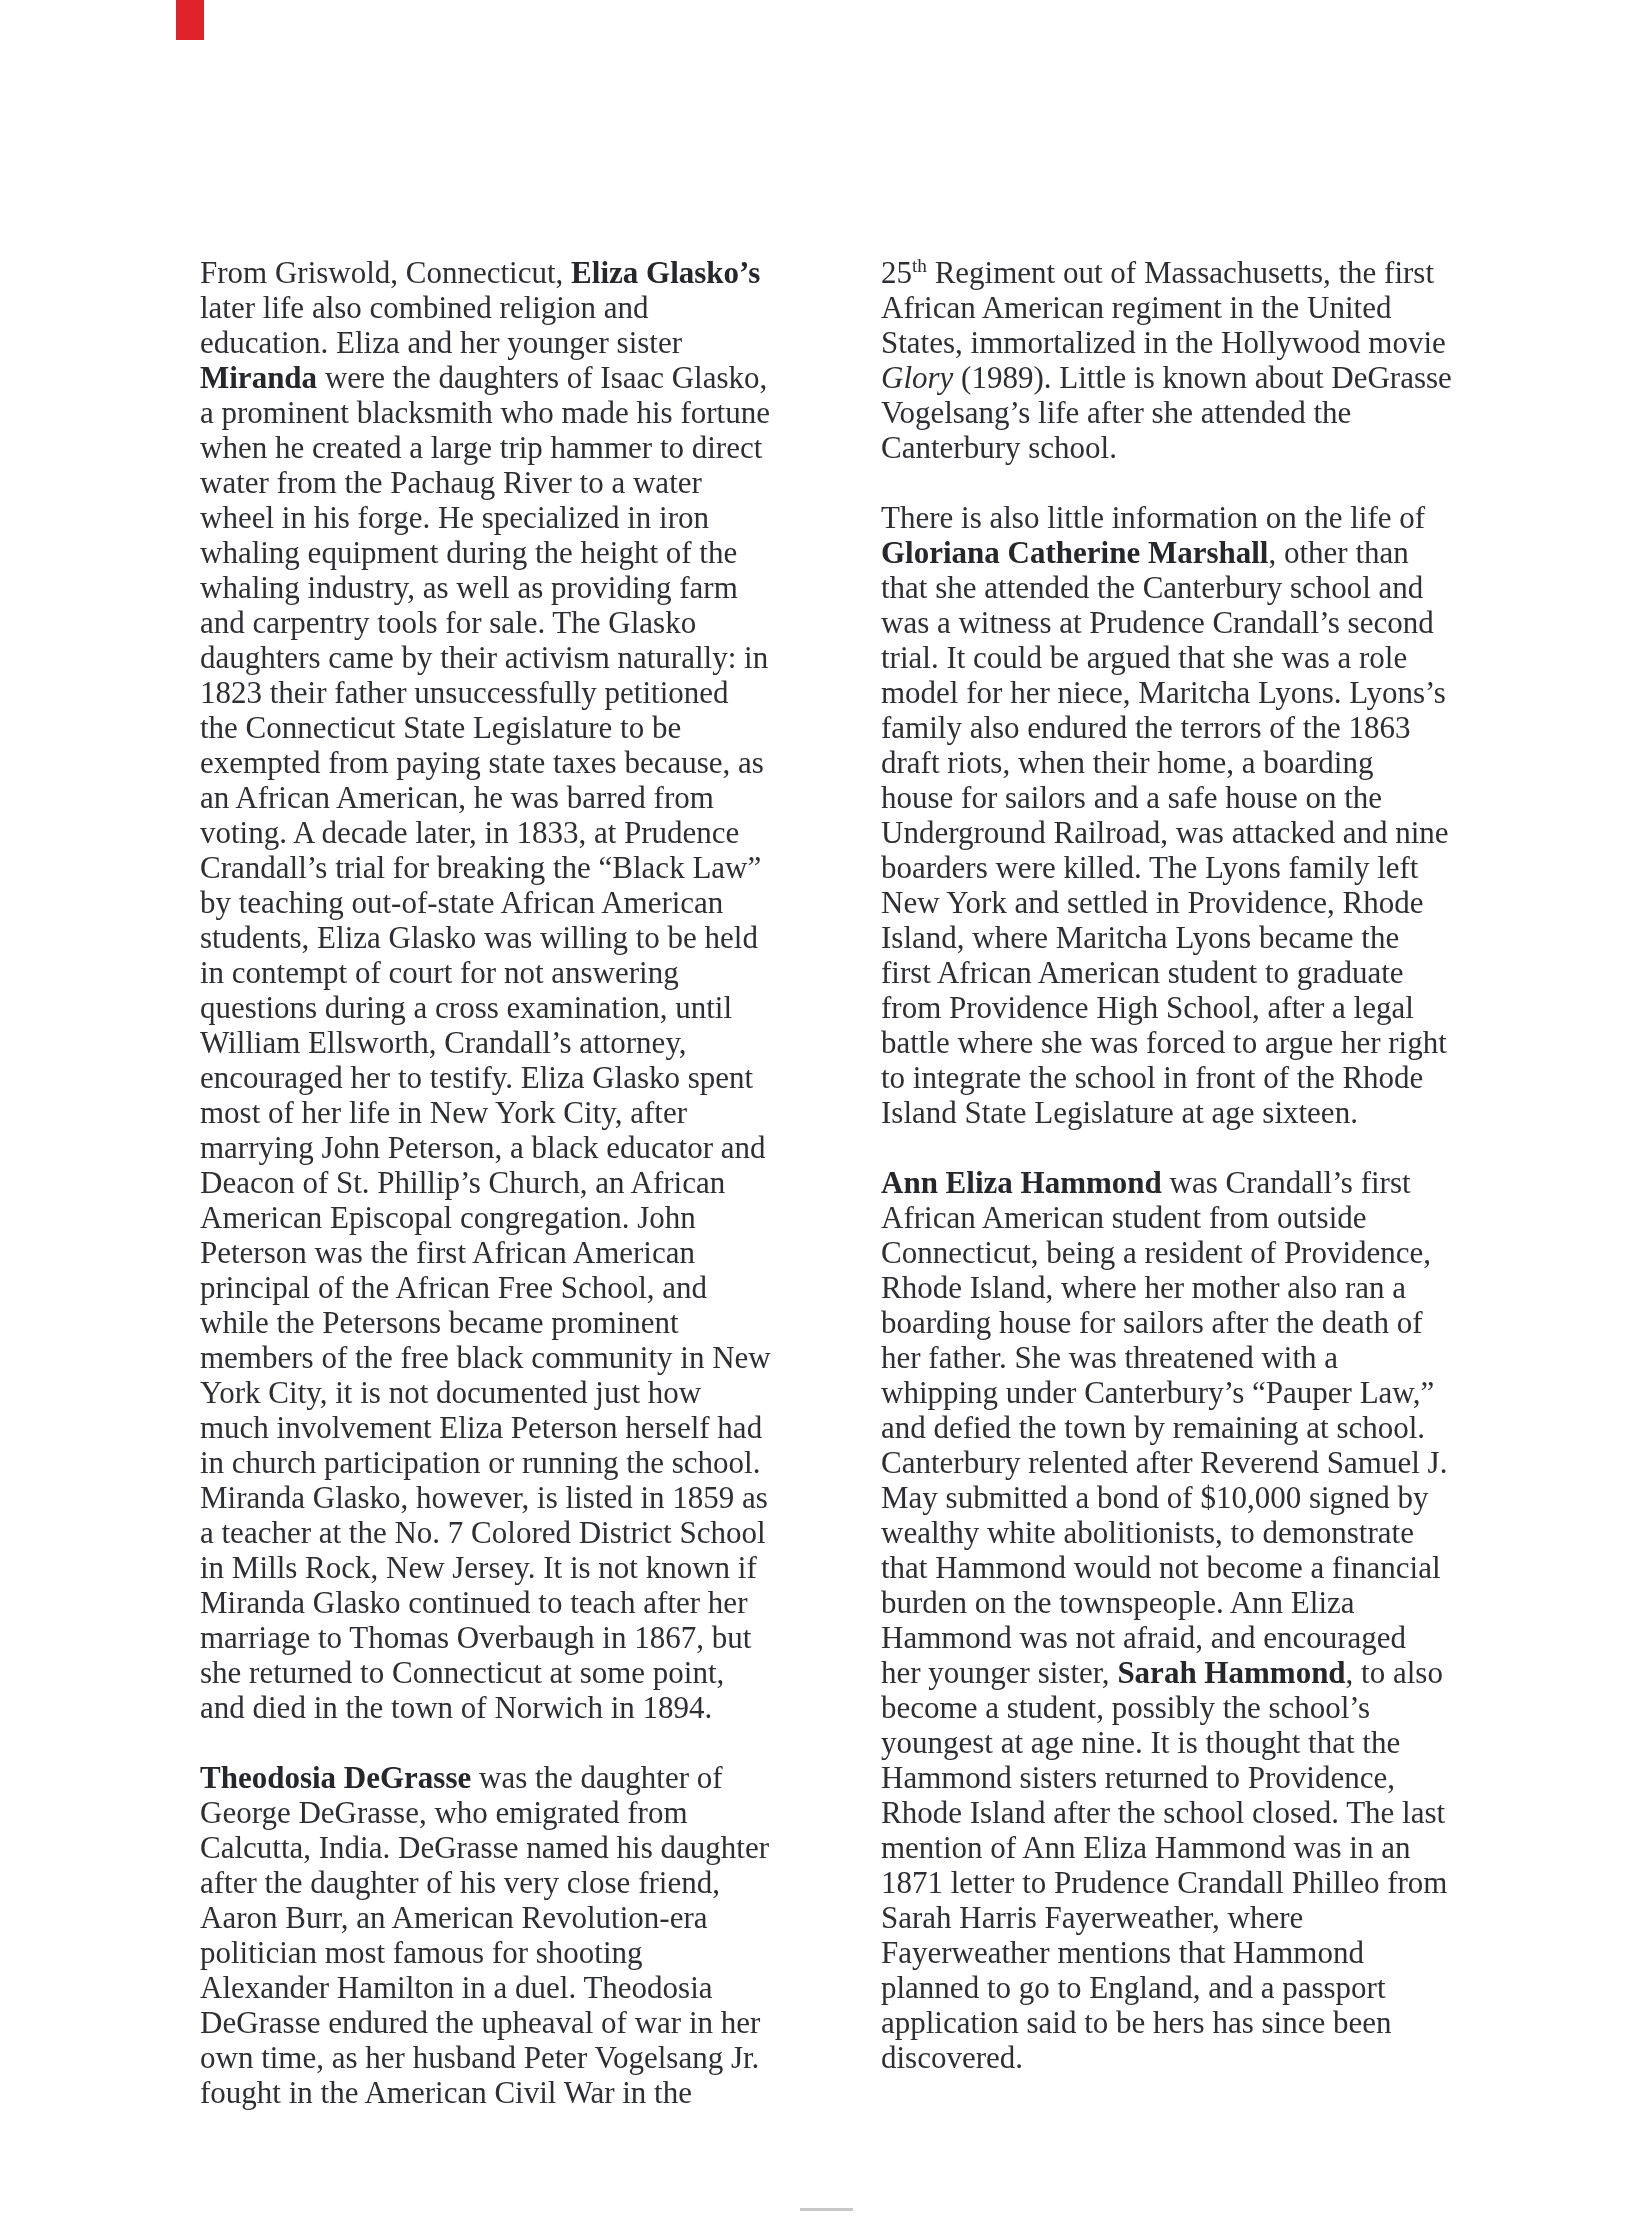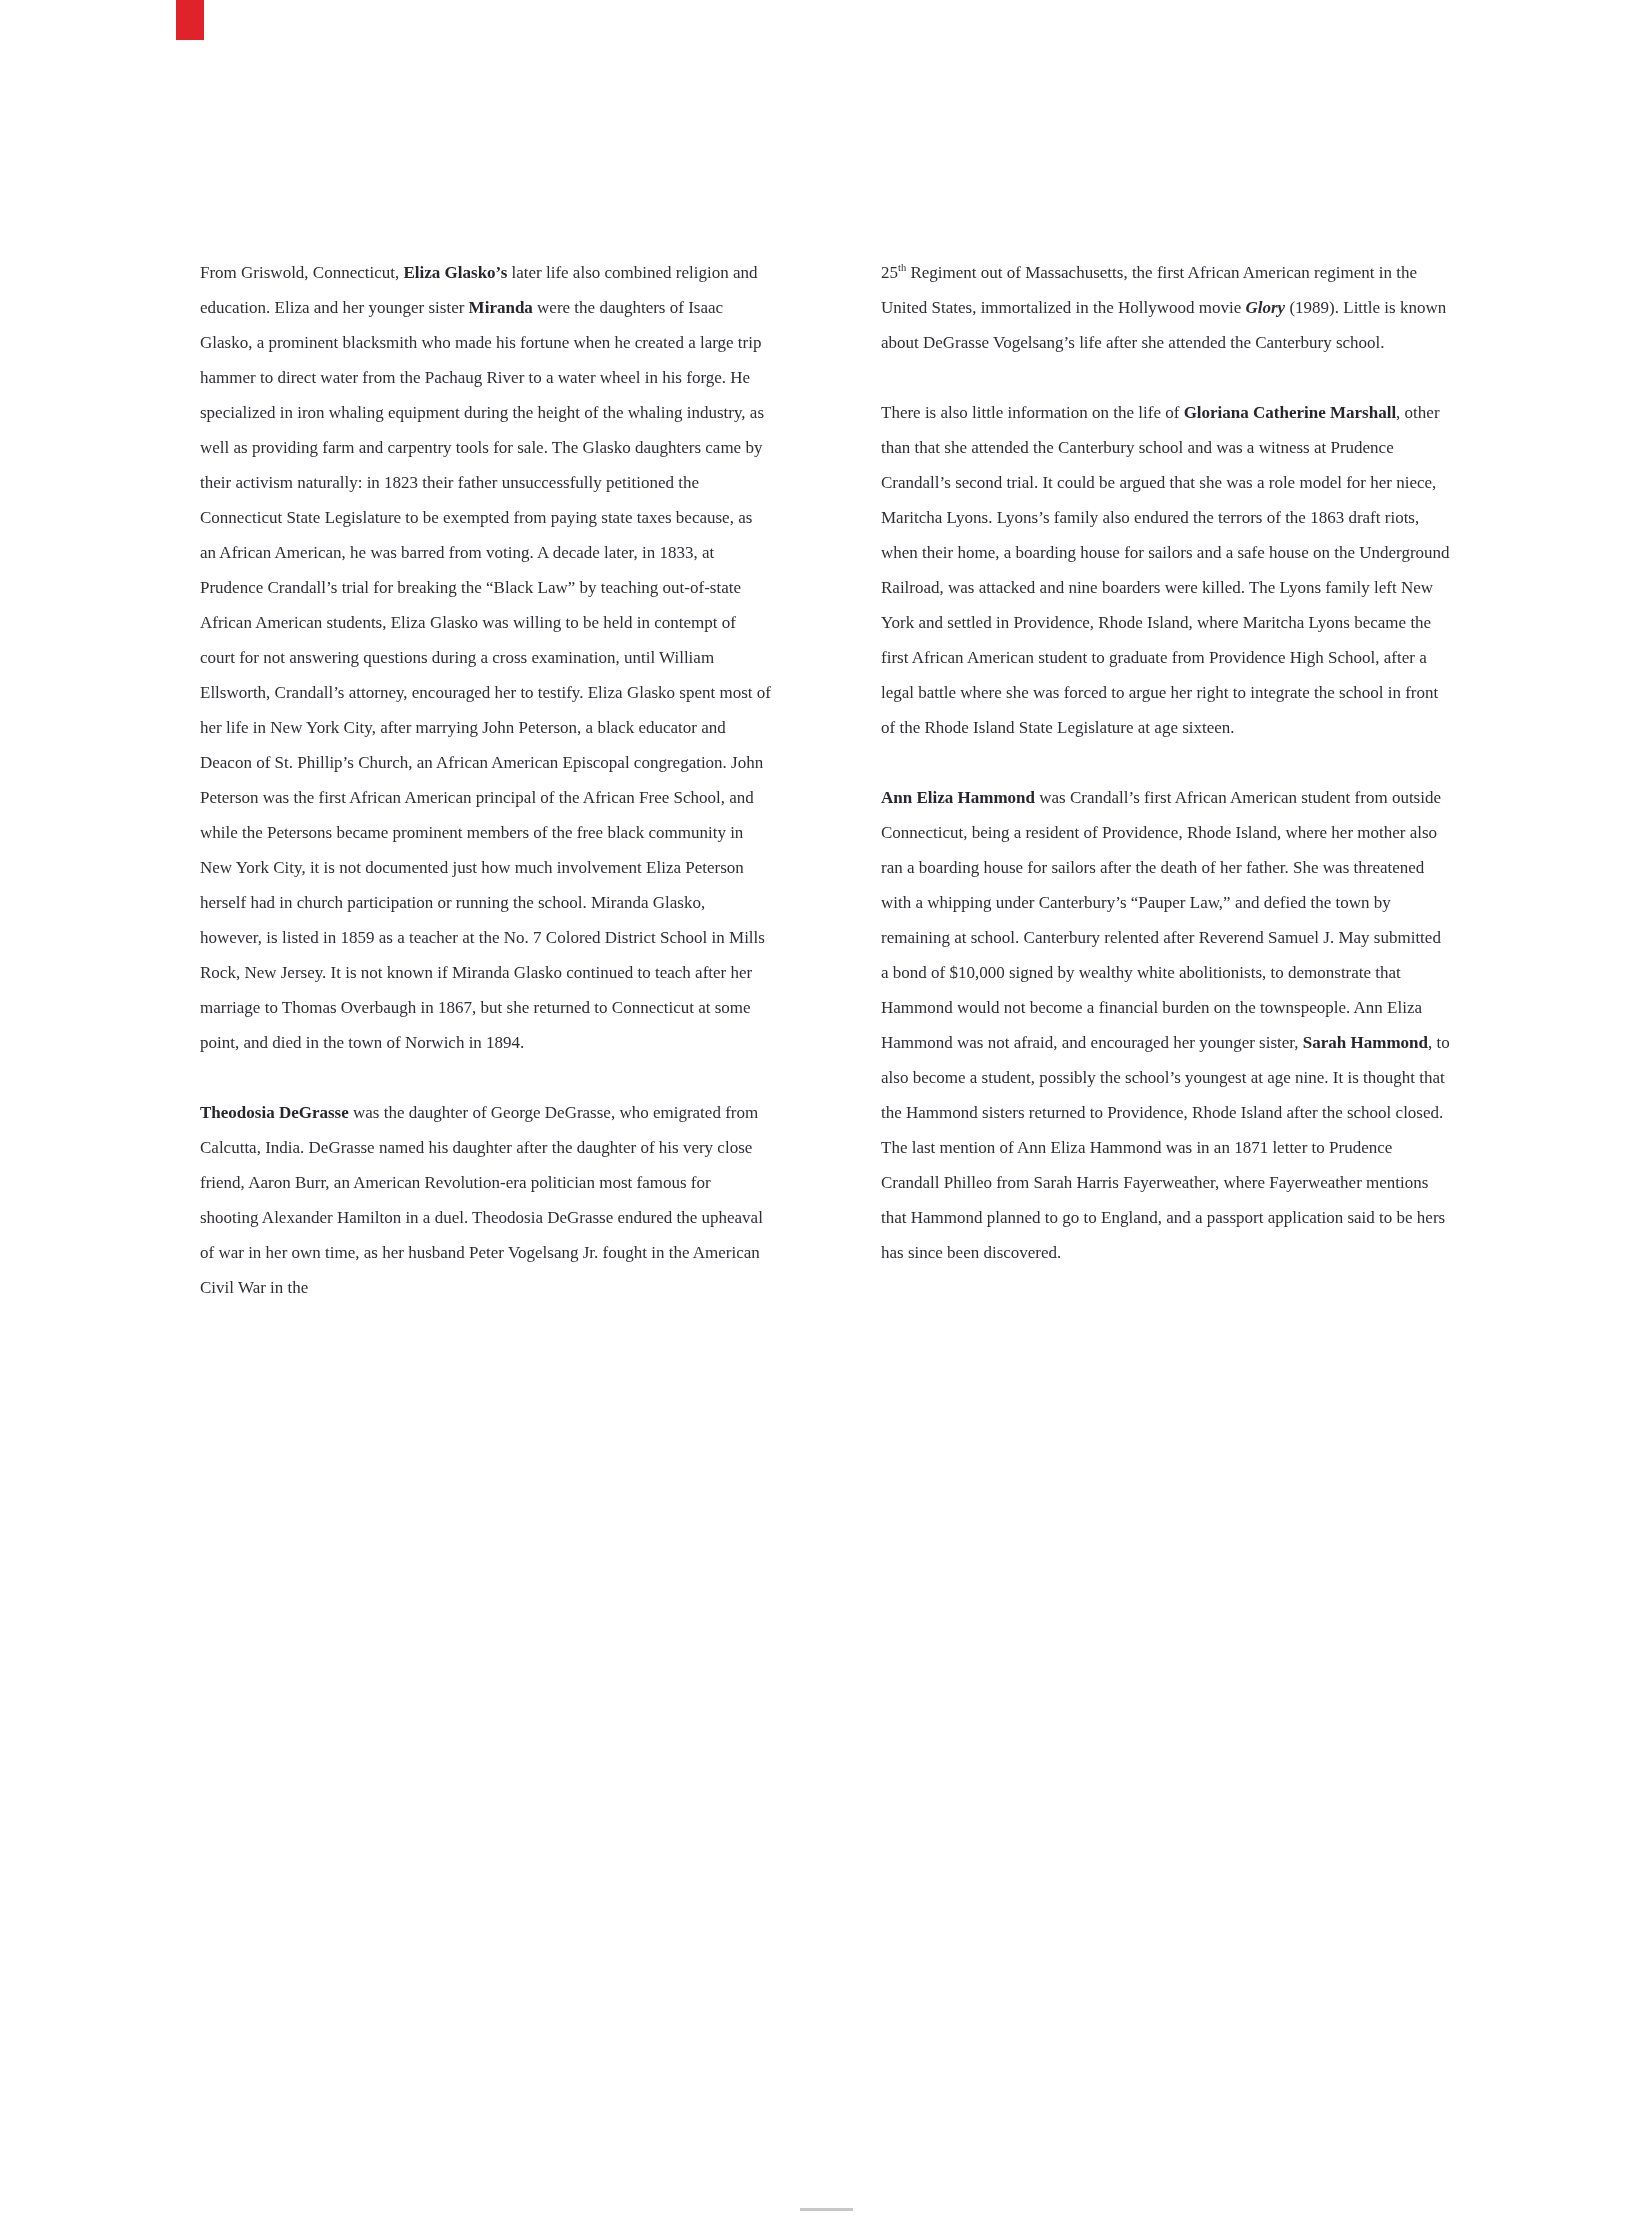--- a/index.html
+++ b/index.html
@@ -26,38 +26,37 @@
   }
   .columns {
     position: absolute;
     left: 200px;
     top: 255px;
     display: flex;
     gap: 110px;
   }
   .col {
     width: 571px;
-    font-size: 17px;
+    font-size: 31px;
     line-height: 35px;
     text-align: left;
   }
   .col p {
     margin: 0 0 35px 0;
   }
   .col p:last-child {
     margin-bottom: 0;
     font-family: Liberation Serif, serif;
   }
   .col b {
     font-weight: bold;
     color: #26272c;
   }
   .col i {
     font-style: italic;
-    font-weight: bold;
   }
   .col sup {
     font-size: 0.62em;
     line-height: 0;
     vertical-align: super;
   }
   .bottom-mark {
     position: absolute;
     left: 800px;
     top: 2208px;

